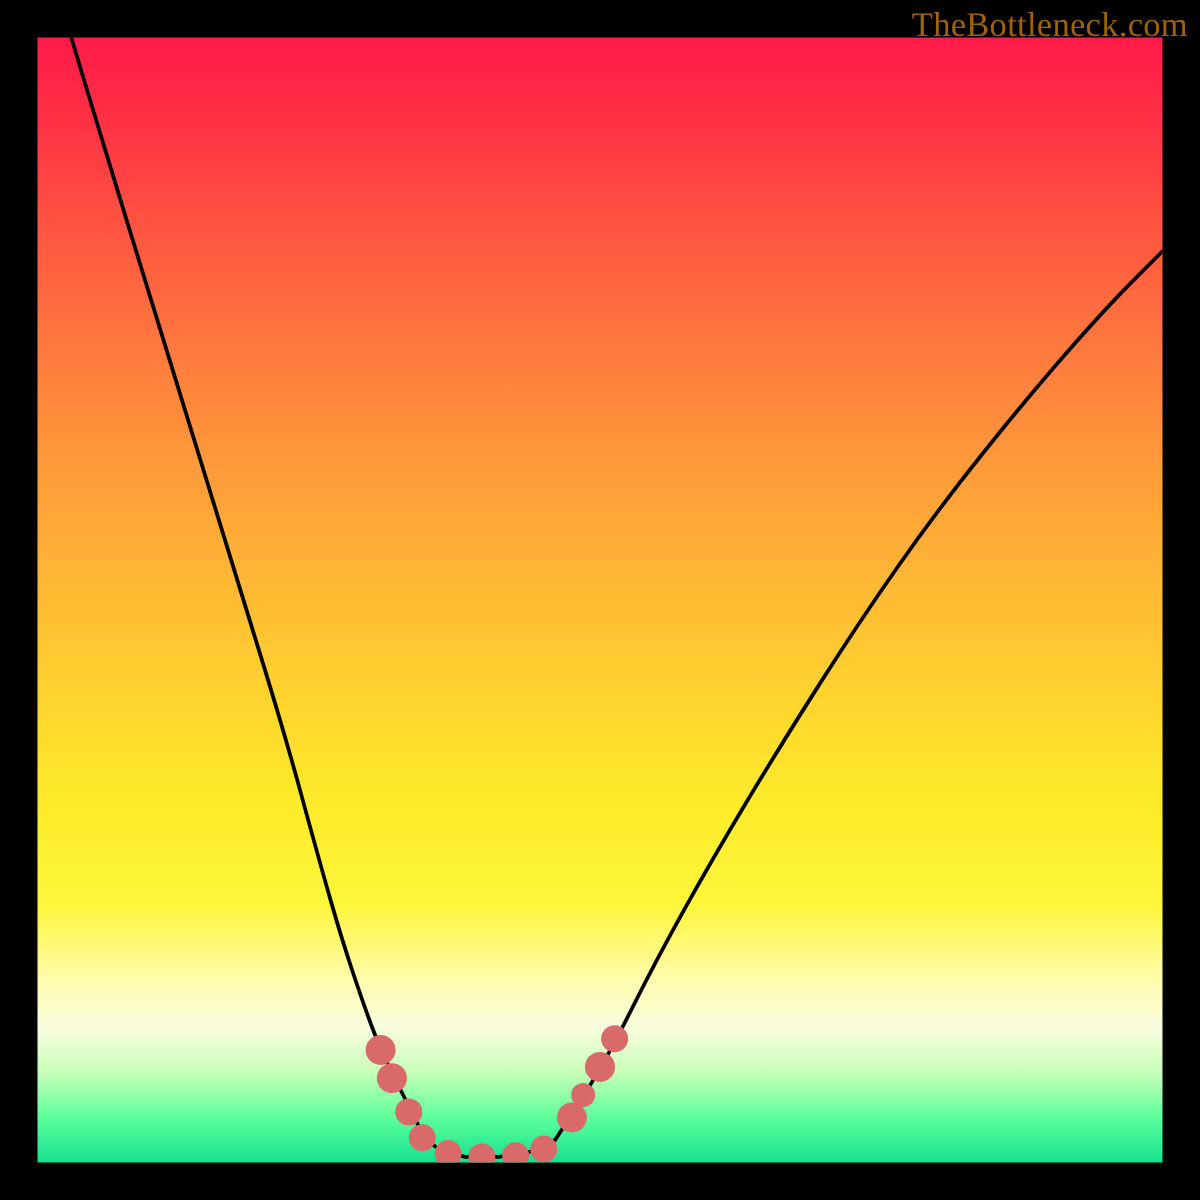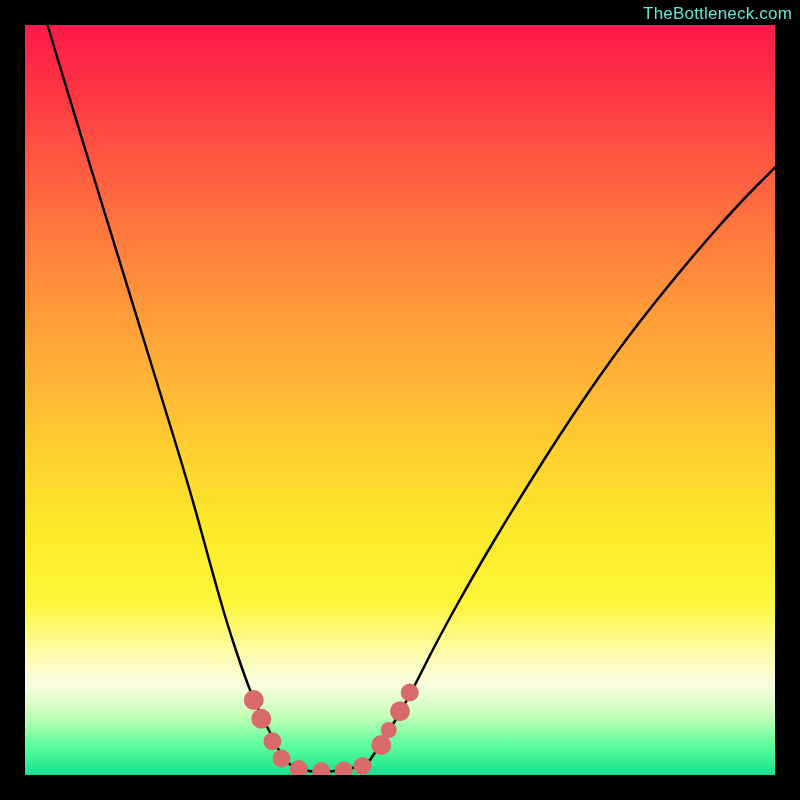--- a/index.html
+++ b/index.html
@@ -30,23 +30,23 @@
       #f9fde0 88%,
       #c7feb8 92%,
       #5dff9c 96%,
       #16e08e 100%
     );
   }
   .watermark {
     position: absolute;
     top: 4px;
     right: 8px;
-    font-family: Liberation Sans, sans-serif;
-    font-size: 17px;
-    color: #5eead4;
+    font-family: Liberation Serif, serif;
+    font-size: 23px;
+    color: #a16207;
     letter-spacing: 0.2px;
     font-weight: 500;
   }
   svg.overlay {
     position: absolute;
     left: 25px;
     top: 25px;
     width: 750px;
     height: 750px;
   }

